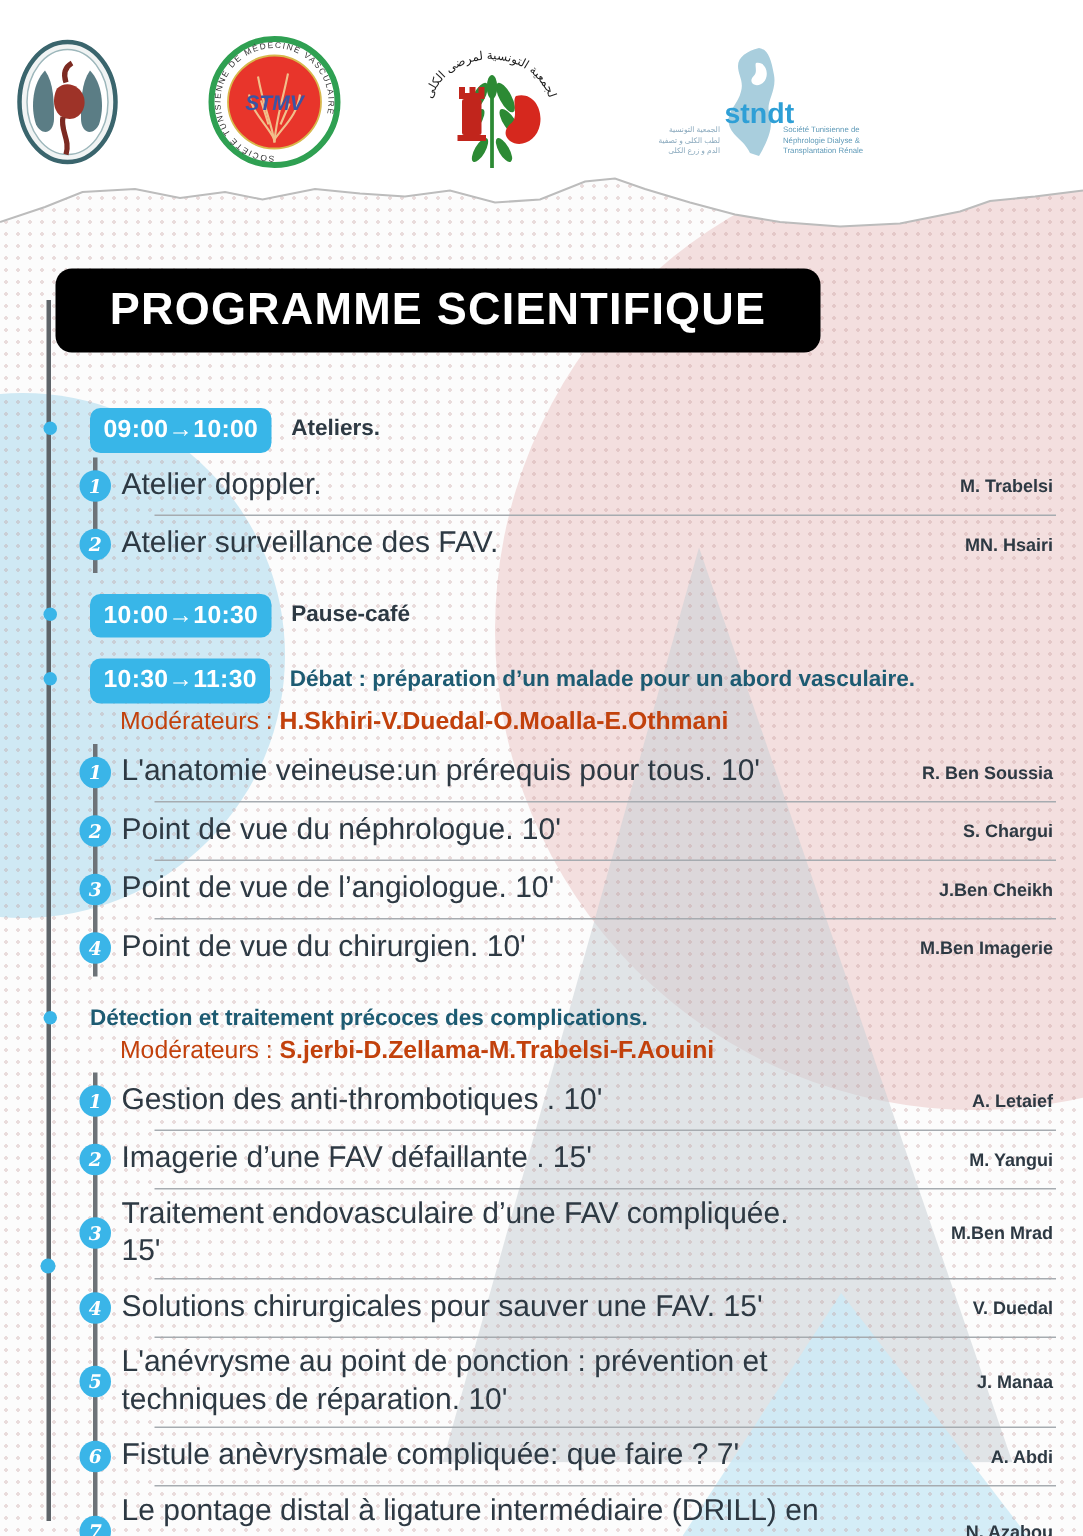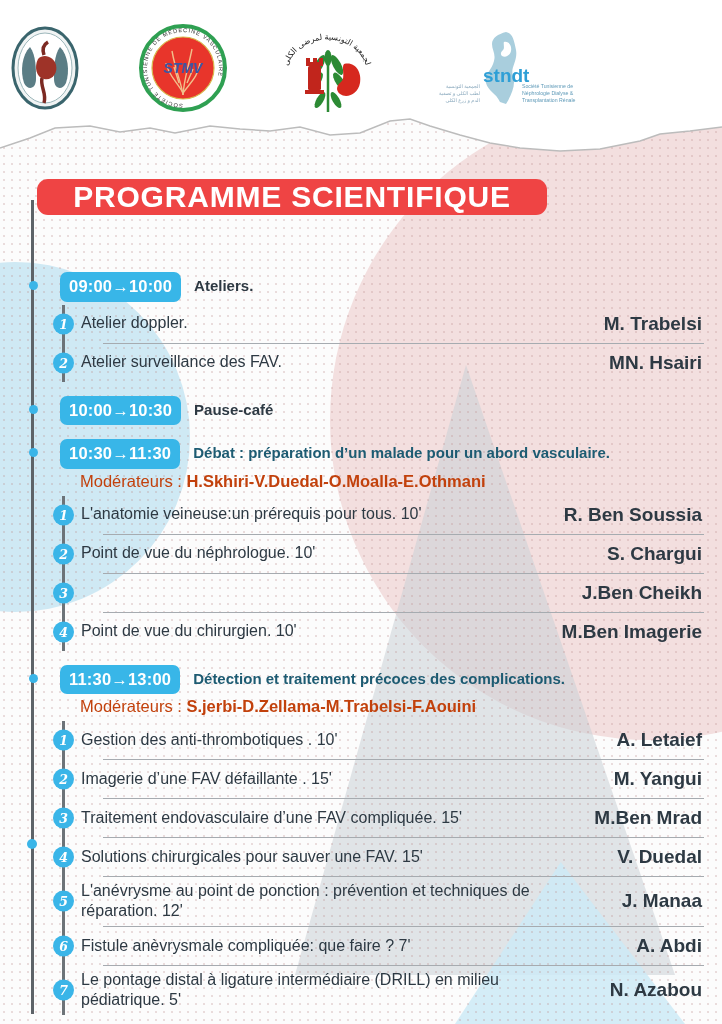--- a/index.html
+++ b/index.html
@@ -23,44 +23,44 @@
   .logos{position:absolute;top:16px;left:0;width:100%;height:104px;z-index:5;
          display:flex;align-items:center;justify-content:flex-start;gap:48px;}
   .logo{flex:0 0 auto;}
 
   
   .timeline{position:absolute;left:31px;top:200px;height:814px;width:3px;background:#5d6368;z-index:2;}
   .timeline-extra-dot{position:absolute;left:27px;top:839px;width:10px;height:10px;border-radius:50%;
                       background:#3ab5e8;z-index:3;}
 
   
-  .banner{position:absolute;left:37px;top:179px;z-index:6;width:510px;height:36px;box-sizing:border-box;
-          background:#ef4444;border-radius:11px;display:flex;align-items:center;justify-content:center;
+  .banner{position:absolute;left:37px;top:179px;z-index:6;width:510px;height:56px;box-sizing:border-box;
+          background:#000000;border-radius:11px;display:flex;align-items:center;justify-content:center;
           color:#fff;font-size:30px;font-weight:800;letter-spacing:.8px;}
 
   
   .program{position:absolute;left:0;right:0;top:272px;z-index:6;padding:0 18px 0 40px;}
   .session{margin-bottom:14px;}
   .s-head{position:relative;display:flex;align-items:flex-start;gap:13px;margin-bottom:3px;padding-left:20px;}
   .badge-dot{position:absolute;left:-11px;top:9px;width:9px;height:9px;border-radius:50%;background:#3ab5e8;}
   .badge{background:#38b6e8;color:#fff;font-weight:700;font-size:16.5px;line-height:1;
          padding:6px 9px 7px;border-radius:7px;white-space:nowrap;letter-spacing:.2px;}
   .s-title{font-size:15px;font-weight:700;color:#2d3943;padding-top:4px;line-height:1.28;}
   .s-title.accent{color:#1d5b72;font-weight:800;max-width:502px;}
   .mods{margin:3px 0 5px 40px;font-size:16.5px;color:#c2410c;}
   .mods .lab{font-weight:500;}
   .mods .names{font-weight:800;}
   .items{margin-left:22px;border-left:3px solid #6d7378;}
   .sep{height:1px;background:#a6abb0;margin-left:38px;}
   .item{position:relative;display:flex;align-items:center;gap:10px;padding:4px 0 4px 16px;min-height:30px;}
   .num{position:absolute;left:-12px;top:50%;transform:translateY(-50%);width:21px;height:21px;border-radius:50%;
        background:#3ab5e8;color:#fff;font-size:12.5px;font-style:italic;font-weight:700;
        display:flex;align-items:center;justify-content:center;font-family:"DejaVu Serif",serif;}
-  .item-text{flex:1;font-size:16px;line-height:1.28;max-width:474px;color:#2d3943;}
-  .item-speaker{margin-left:auto;font-weight:800;font-size:19px;white-space:nowrap;padding-right:2px;color:#2d3943;}
+  .item-text{flex:1;font-size:20px;line-height:1.28;max-width:474px;color:#2d3943;}
+  .item-speaker{margin-left:auto;font-weight:800;font-size:12px;white-space:nowrap;padding-right:2px;color:#2d3943;}
 </style>
 </head>
 <body>
 
 <div class="page">
 
   <div class="bg">
     <div class="bg-circle-pink"></div>
     <div class="bg-circle-blue"></div>
     <div class="bg-tri-grey"></div>
@@ -197,34 +197,34 @@
           </div>
           <div class="sep"></div>
           <div class="item">
             <div class="num">2</div>
             <div class="item-text">Point de vue du néphrologue. 10'</div>
             <div class="item-speaker">S. Chargui</div>
           </div>
           <div class="sep"></div>
           <div class="item">
             <div class="num">3</div>
+            <div class="item-text">Point de vue de l’angiologue. 10'</div>
             <div class="item-speaker">J.Ben Cheikh</div>
           </div>
           <div class="sep"></div>
           <div class="item">
             <div class="num">4</div>
             <div class="item-text">Point de vue du chirurgien. 10'</div>
             <div class="item-speaker">M.Ben Imagerie</div>
           </div>
         </div>
       </div>
       <div class="session">
         <div class="s-head">
           <div class="badge-dot"></div>
-          <div class="badge">11:30→13:00</div>
           <div class="s-title accent">Détection et traitement précoces des complications.</div>
         </div>
         <div class="mods"><span class="lab">Modérateurs : </span><span class="names">S.jerbi-D.Zellama-M.Trabelsi-F.Aouini</span></div>
         <div class="items">
           <div class="item">
             <div class="num">1</div>
             <div class="item-text">Gestion des anti-thrombotiques . 10'</div>
             <div class="item-speaker">A. Letaief</div>
           </div>
           <div class="sep"></div>
@@ -241,21 +241,21 @@
           </div>
           <div class="sep"></div>
           <div class="item">
             <div class="num">4</div>
             <div class="item-text">Solutions chirurgicales pour sauver une FAV. 15'</div>
             <div class="item-speaker">V. Duedal</div>
           </div>
           <div class="sep"></div>
           <div class="item">
             <div class="num">5</div>
-            <div class="item-text">L'anévrysme au point de ponction : prévention et techniques de réparation. 12'</div>
+            <div class="item-text">L'anévrysme au point de ponction : prévention et techniques de réparation. 10'</div>
             <div class="item-speaker">J. Manaa</div>
           </div>
           <div class="sep"></div>
           <div class="item">
             <div class="num">6</div>
             <div class="item-text">Fistule anèvrysmale compliquée: que faire ? 7'</div>
             <div class="item-speaker">A. Abdi</div>
           </div>
           <div class="sep"></div>
           <div class="item">

